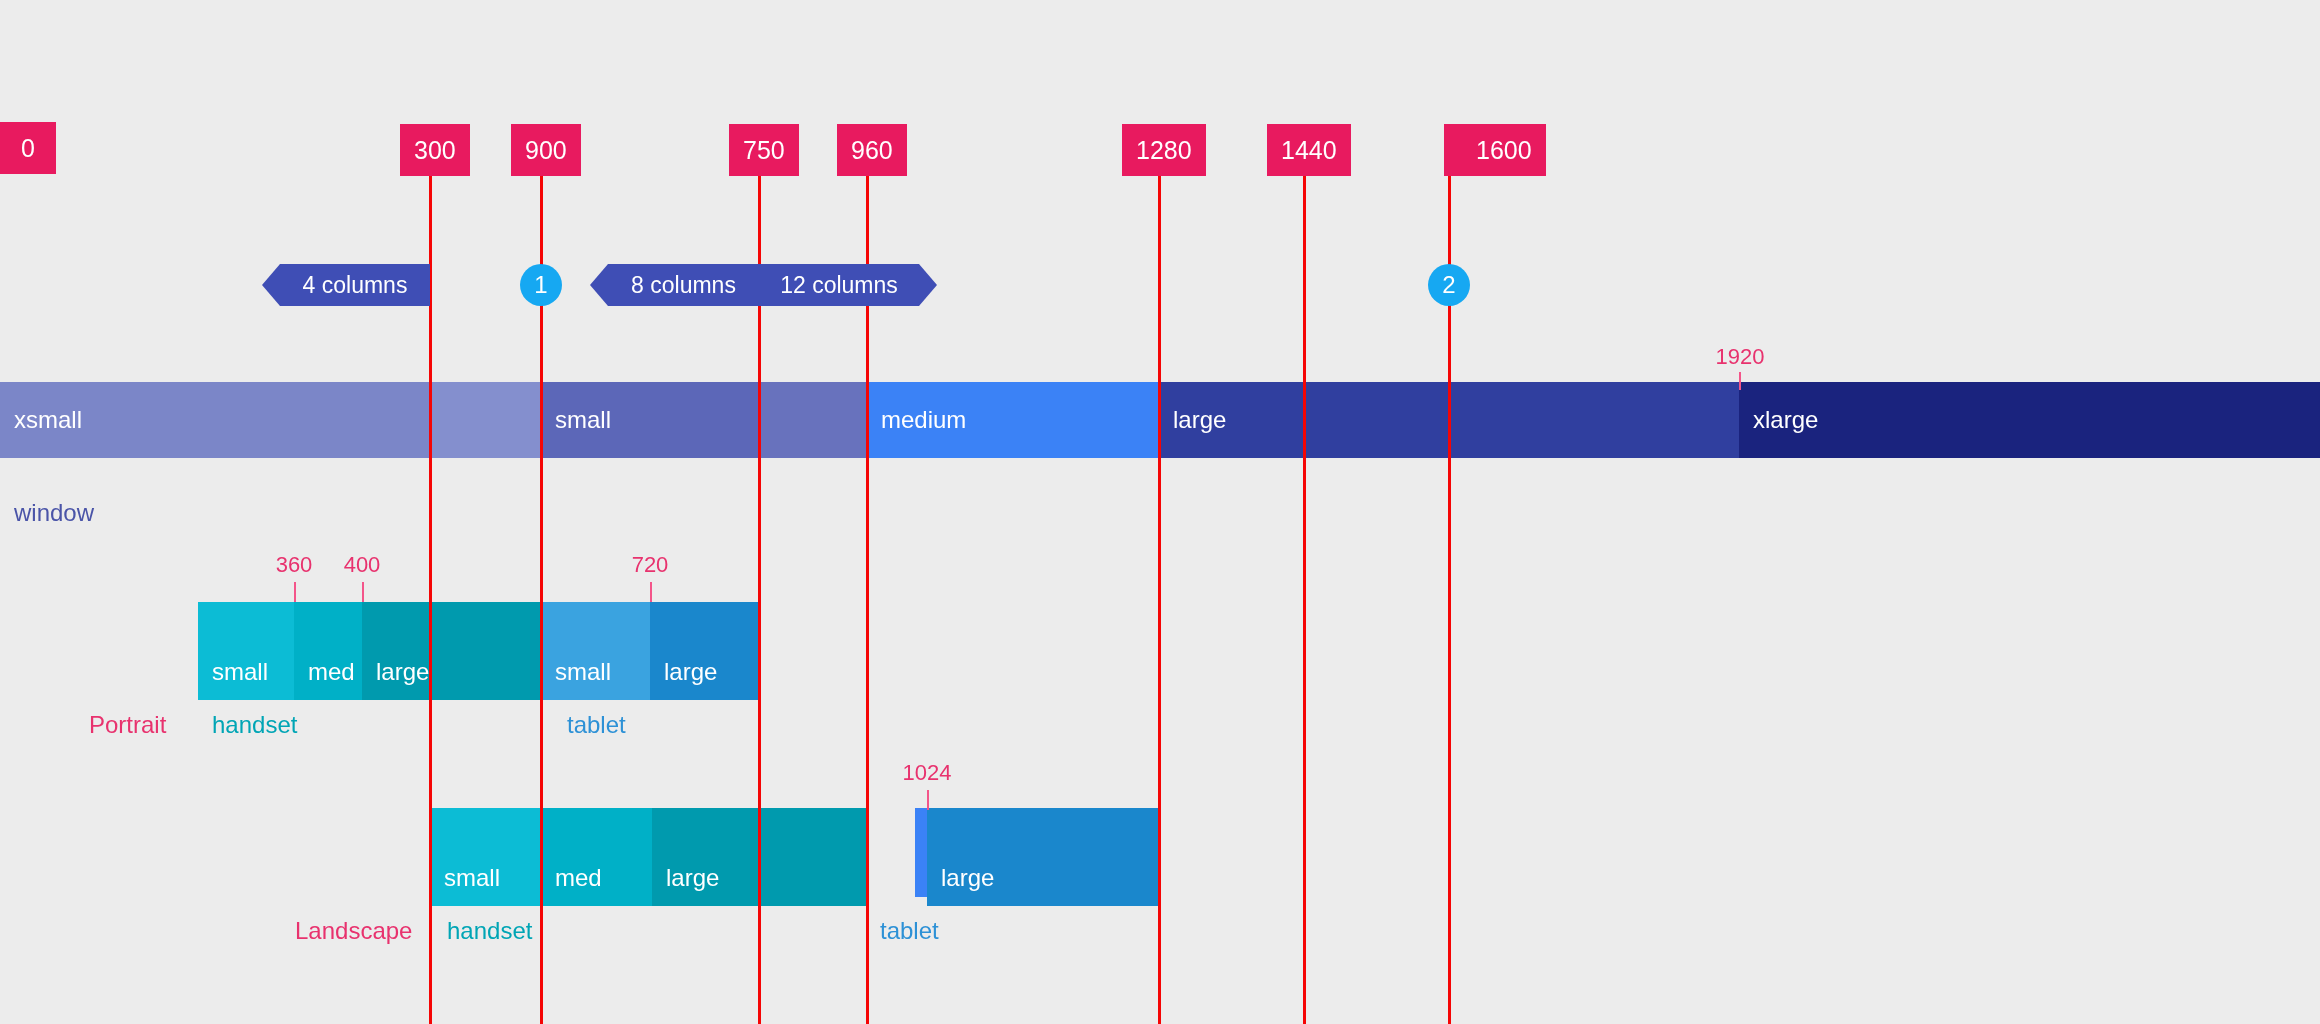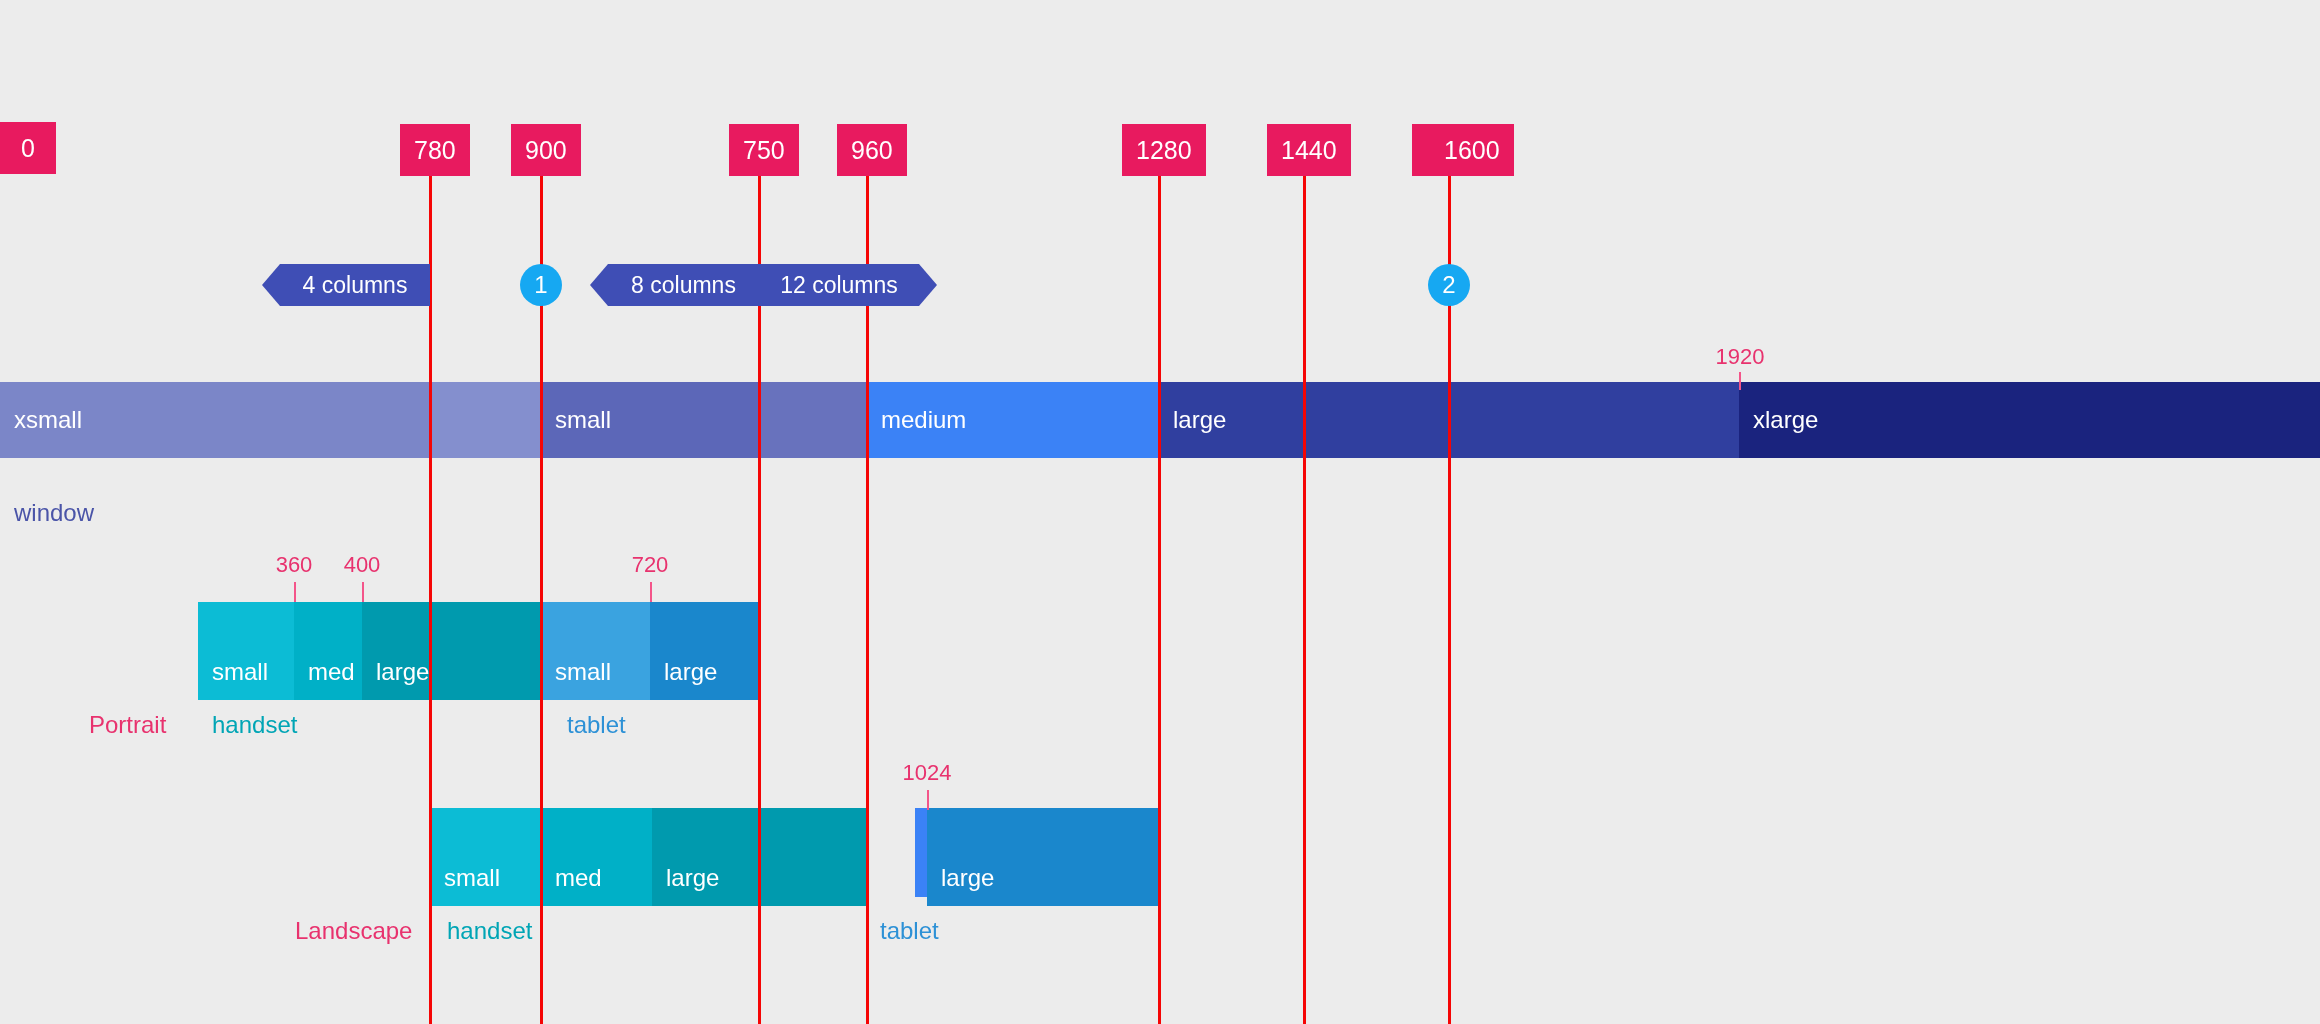--- a/index.html
+++ b/index.html
@@ -135,27 +135,27 @@
 
   <div class="vrule" style="left:429px; top:160px; height:864px;"></div>
   <div class="vrule" style="left:540px; top:160px; height:864px;"></div>
   <div class="vrule" style="left:758px; top:160px; height:864px;"></div>
   <div class="vrule" style="left:866px; top:160px; height:864px;"></div>
   <div class="vrule" style="left:1158px; top:160px; height:864px;"></div>
   <div class="vrule" style="left:1303px; top:160px; height:864px;"></div>
   <div class="vrule" style="left:1448px; top:160px; height:864px;"></div>
 
   <div class="chip" style="left:0px;    top:122px;">0</div>
-  <div class="chip" style="left:400px;  top:124px;">780</div>
+  <div class="chip" style="left:400px;  top:124px;">300</div>
   <div class="chip" style="left:511px;  top:124px;">900</div>
   <div class="chip" style="left:729px;  top:124px;">750</div>
   <div class="chip" style="left:837px;  top:124px;">960</div>
   <div class="chip" style="left:1122px; top:124px;">1280</div>
   <div class="chip" style="left:1267px; top:124px;">1440</div>
-  <div class="chip" style="left:1412px; top:124px;padding-left:32px;">1600</div>
+  <div class="chip" style="left:1444px; top:124px;padding-left:32px;">1600</div>
 
   <div class="colbadge left-point" style="left:262px; top:264px; width:168px;">4 columns</div>
   <div class="colbadge left-point" style="left:590px; top:264px; width:169px;">8 columns</div>
   <div class="colbadge both-point" style="left:741px; top:264px; width:196px; clip-path: polygon(0 0, calc(100% - 18px) 0, 100% 50%, calc(100% - 18px) 100%, 0 100%);">12 columns</div>
 
   <div class="circlebadge" style="left:520px; top:264px;">1</div>
   <div class="circlebadge" style="left:1428px; top:264px;">2</div>
 
   <div class="band" style="left:0px;    top:382px; width:430px;  background:#7b86c8;">
     <span class="band-label">xsmall</span>

